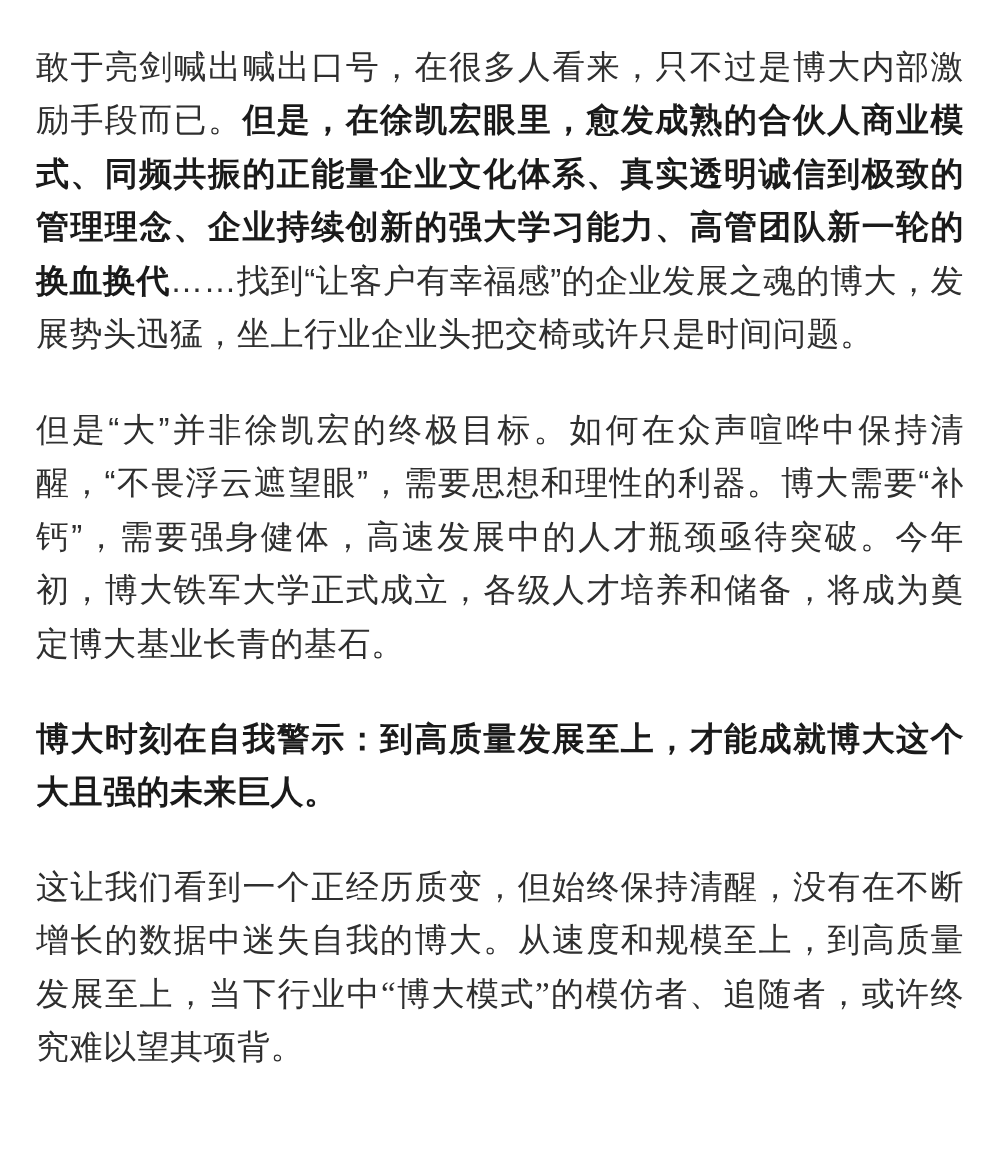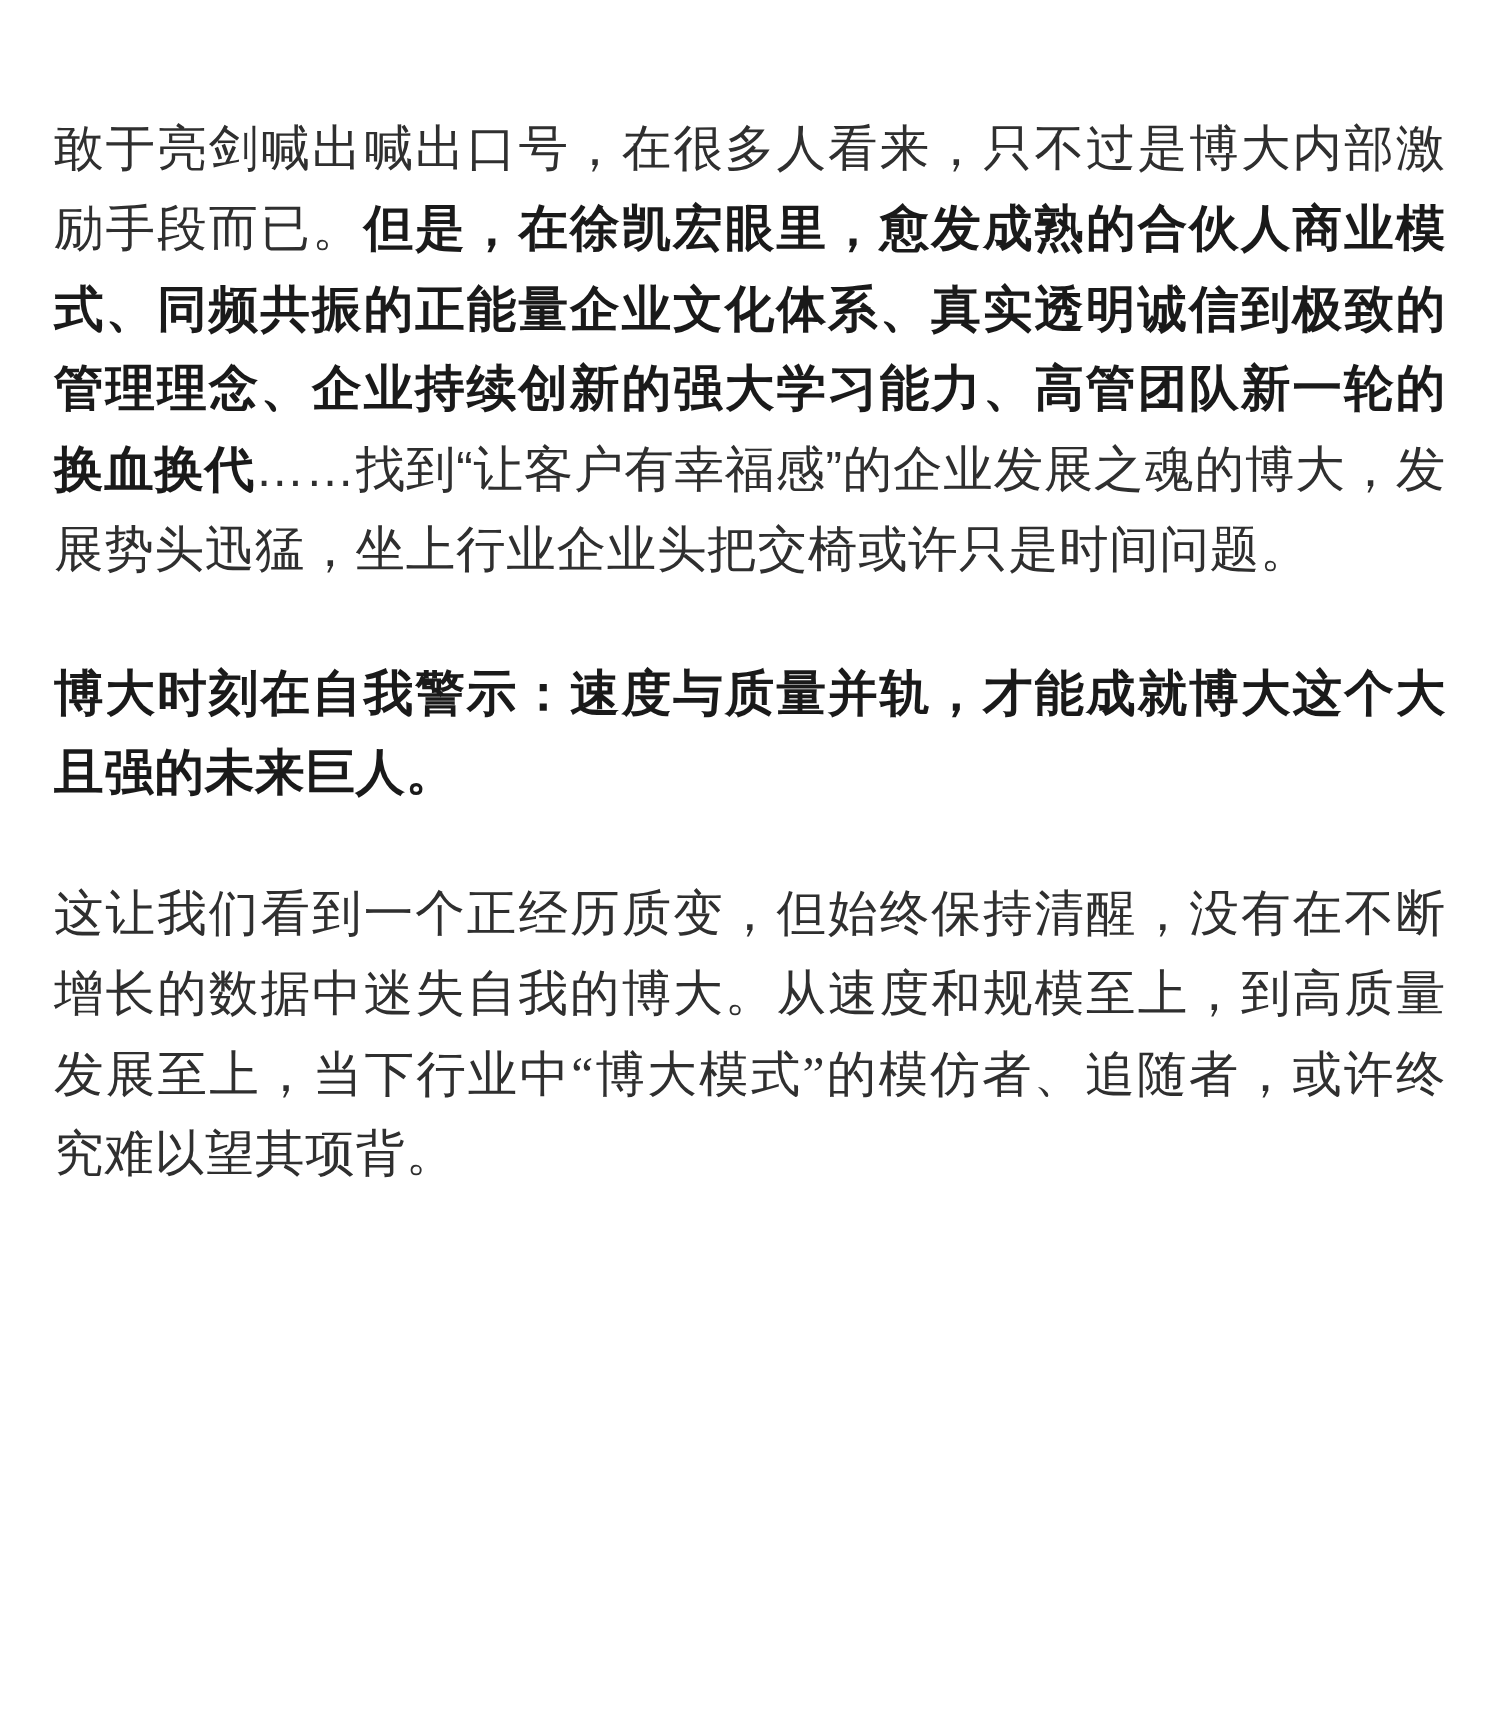--- a/index.html
+++ b/index.html
@@ -9,21 +9,20 @@
   }
   body {
     width: 1000px;
     min-height: 1155px;
     font-family: "Liberation Sans", sans-serif;
   }
   .article {
     box-sizing: border-box;
     width: 1000px;
     padding: 40px 36px 24px 36px;
-    margin-top: 32px;
   }
   p.para {
     margin: 0 0 42px 0;
     font-size: 33px;
     line-height: 1.62;
     color: #2f2f2f;
     text-align: justify;
     text-justify: inter-ideograph;
     letter-spacing: 0.5px;
   }
@@ -38,16 +37,17 @@
   .normal {
     font-weight: normal;
   }
 </style>
 </head>
 <body>
 
 <div class="article">
   <div id="paragraphs-root">
       <p class="para"><span class="normal">敢于亮剑喊出喊出口号，在很多人看来，只不过是博大内部激励手段而已。</span><span class="bold">但是，在徐凯宏眼里，愈发成熟的合伙人商业模式、同频共振的正能量企业文化体系、真实透明诚信到极致的管理理念、企业持续创新的强大学习能力、高管团队新一轮的换血换代</span><span class="normal">……找到“让客户有幸福感”的企业发展之魂的博大，发展势头迅猛，坐上行业企业头把交椅或许只是时间问题。</span></p>
-      <p class="para"><span class="bold">博大时刻在自我警示：速度与质量并轨，才能成就博大这个大且强的未来巨人。</span></p>
+      <p class="para"><span class="normal">但是“大”并非徐凯宏的终极目标。如何在众声喧哗中保持清醒，“不畏浮云遮望眼”，需要思想和理性的利器。博大需要“补钙”，需要强身健体，高速发展中的人才瓶颈亟待突破。今年初，博大铁军大学正式成立，各级人才培养和储备，将成为奠定博大基业长青的基石。</span></p>
+      <p class="para"><span class="bold">博大时刻在自我警示：到高质量发展至上，才能成就博大这个大且强的未来巨人。</span></p>
       <p class="para"><span class="normal">这让我们看到一个正经历质变，但始终保持清醒，没有在不断增长的数据中迷失自我的博大。从速度和规模至上，到高质量发展至上，当下行业中“博大模式”的模仿者、追随者，或许终究难以望其项背。</span></p>
     </div>
 </div>
 
 </body></html>

